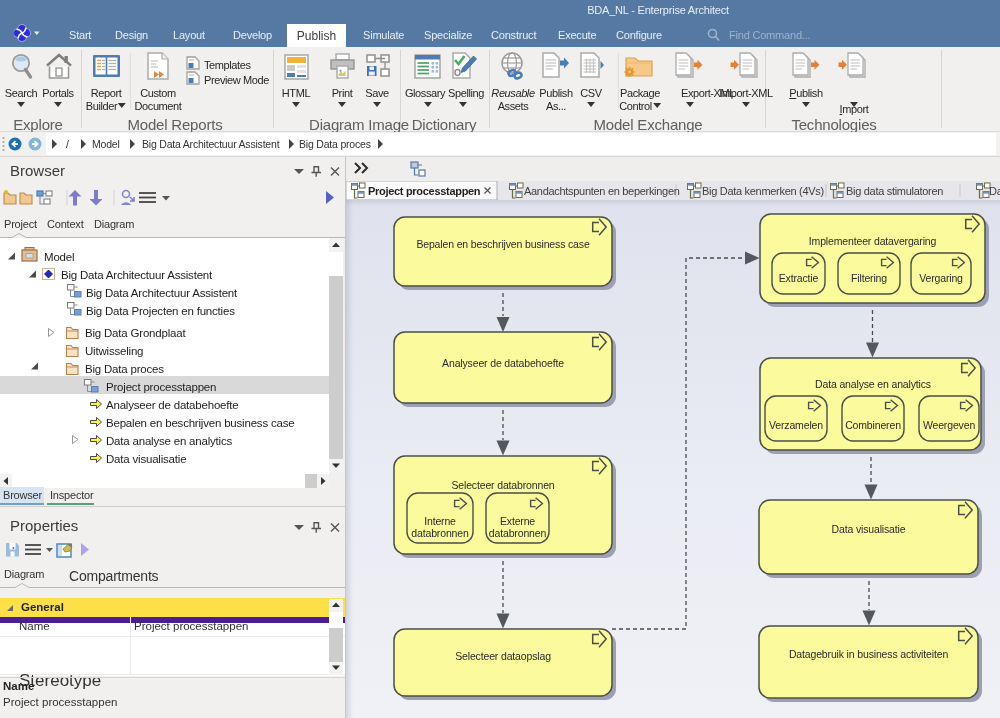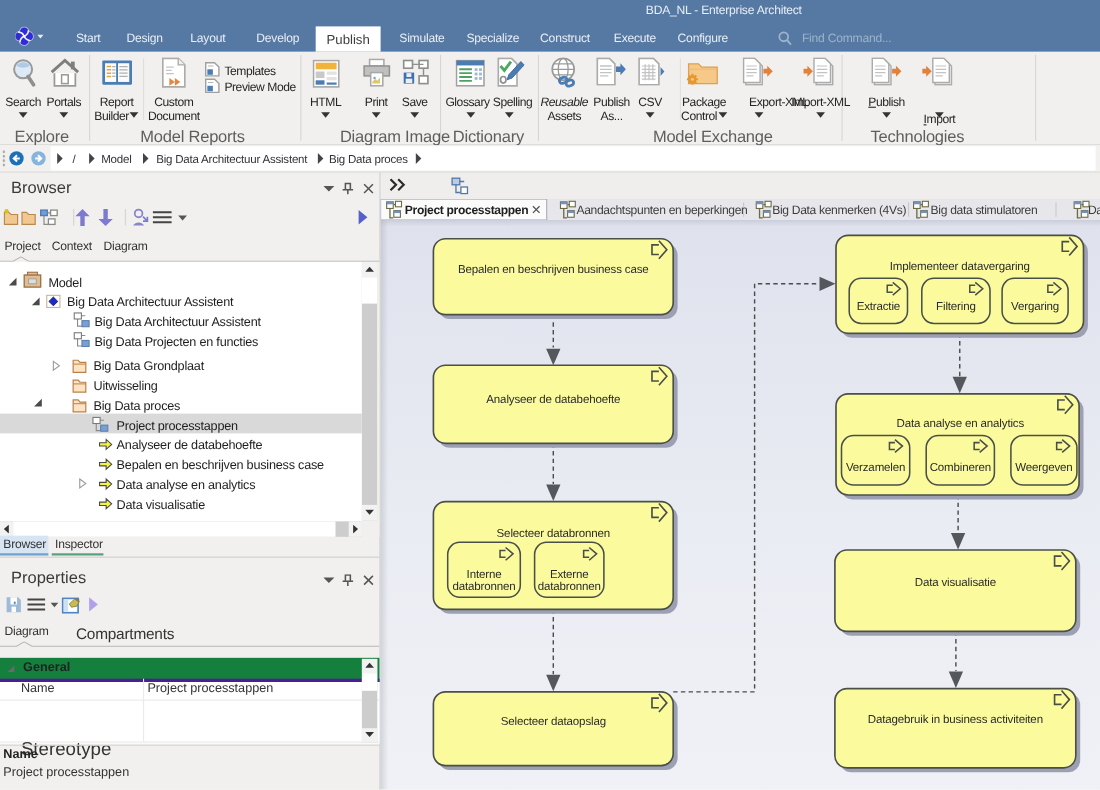--- a/index.html
+++ b/index.html
@@ -522,21 +522,21 @@
   <path d="M76,2 l8,6.5 -8,6.5 z" fill="#b1a1e8"></path>
 </svg>
 
 <div class="abs" style="left:4px;top:568px;font-size:11px;letter-spacing:-0.2px;color:#333;">Diagram</div>
 <div class="abs" style="left:53px;top:568px;font-size:14px;letter-spacing:-0.2px;color:#333;margin-left:16px;">Compartments</div>
 <svg class="abs" style="left:0;top:583px;" width="345" height="6" viewBox="0 0 345 6">
   <path d="M0,4.5 H15 L22,0.5 29,4.5 H345" fill="none" stroke="#b9b7b5" stroke-width="1"></path>
 </svg>
 
 <div class="abs" style="left:0;top:598px;width:345px;height:78px;background:#fff;">
-  <div class="abs" style="left:0;top:0;width:345px;height:19px;background:#15803d;border-bottom:3px solid #4c1d95;">
+  <div class="abs" style="left:0;top:0;width:345px;height:19px;background:#fde047;border-bottom:6px solid #4c1d95;">
     <svg class="abs" style="left:6px;top:6px;" width="8" height="8">
           <path d="M7,1 v6 h-6 z" fill="#6a6a6a"></path>
         </svg>
     <span class="abs" style="left:21px;top:3px;font-size:11.5px;font-weight:bold;color:#222;">General</span>
   </div>
   <div class="abs" style="left:0;top:19px;width:345px;height:19px;border-bottom:1px solid #eceae8;">
     <span class="abs" style="left:19px;top:3px;font-size:11.5px;color:#333;">Name</span>
     <span class="abs" style="left:134px;top:3px;font-size:11.5px;color:#333;">Project processtappen</span>
   </div>
   <div class="abs" style="left:0;top:57px;width:345px;height:19px;border-bottom:1px solid #eceae8;">

